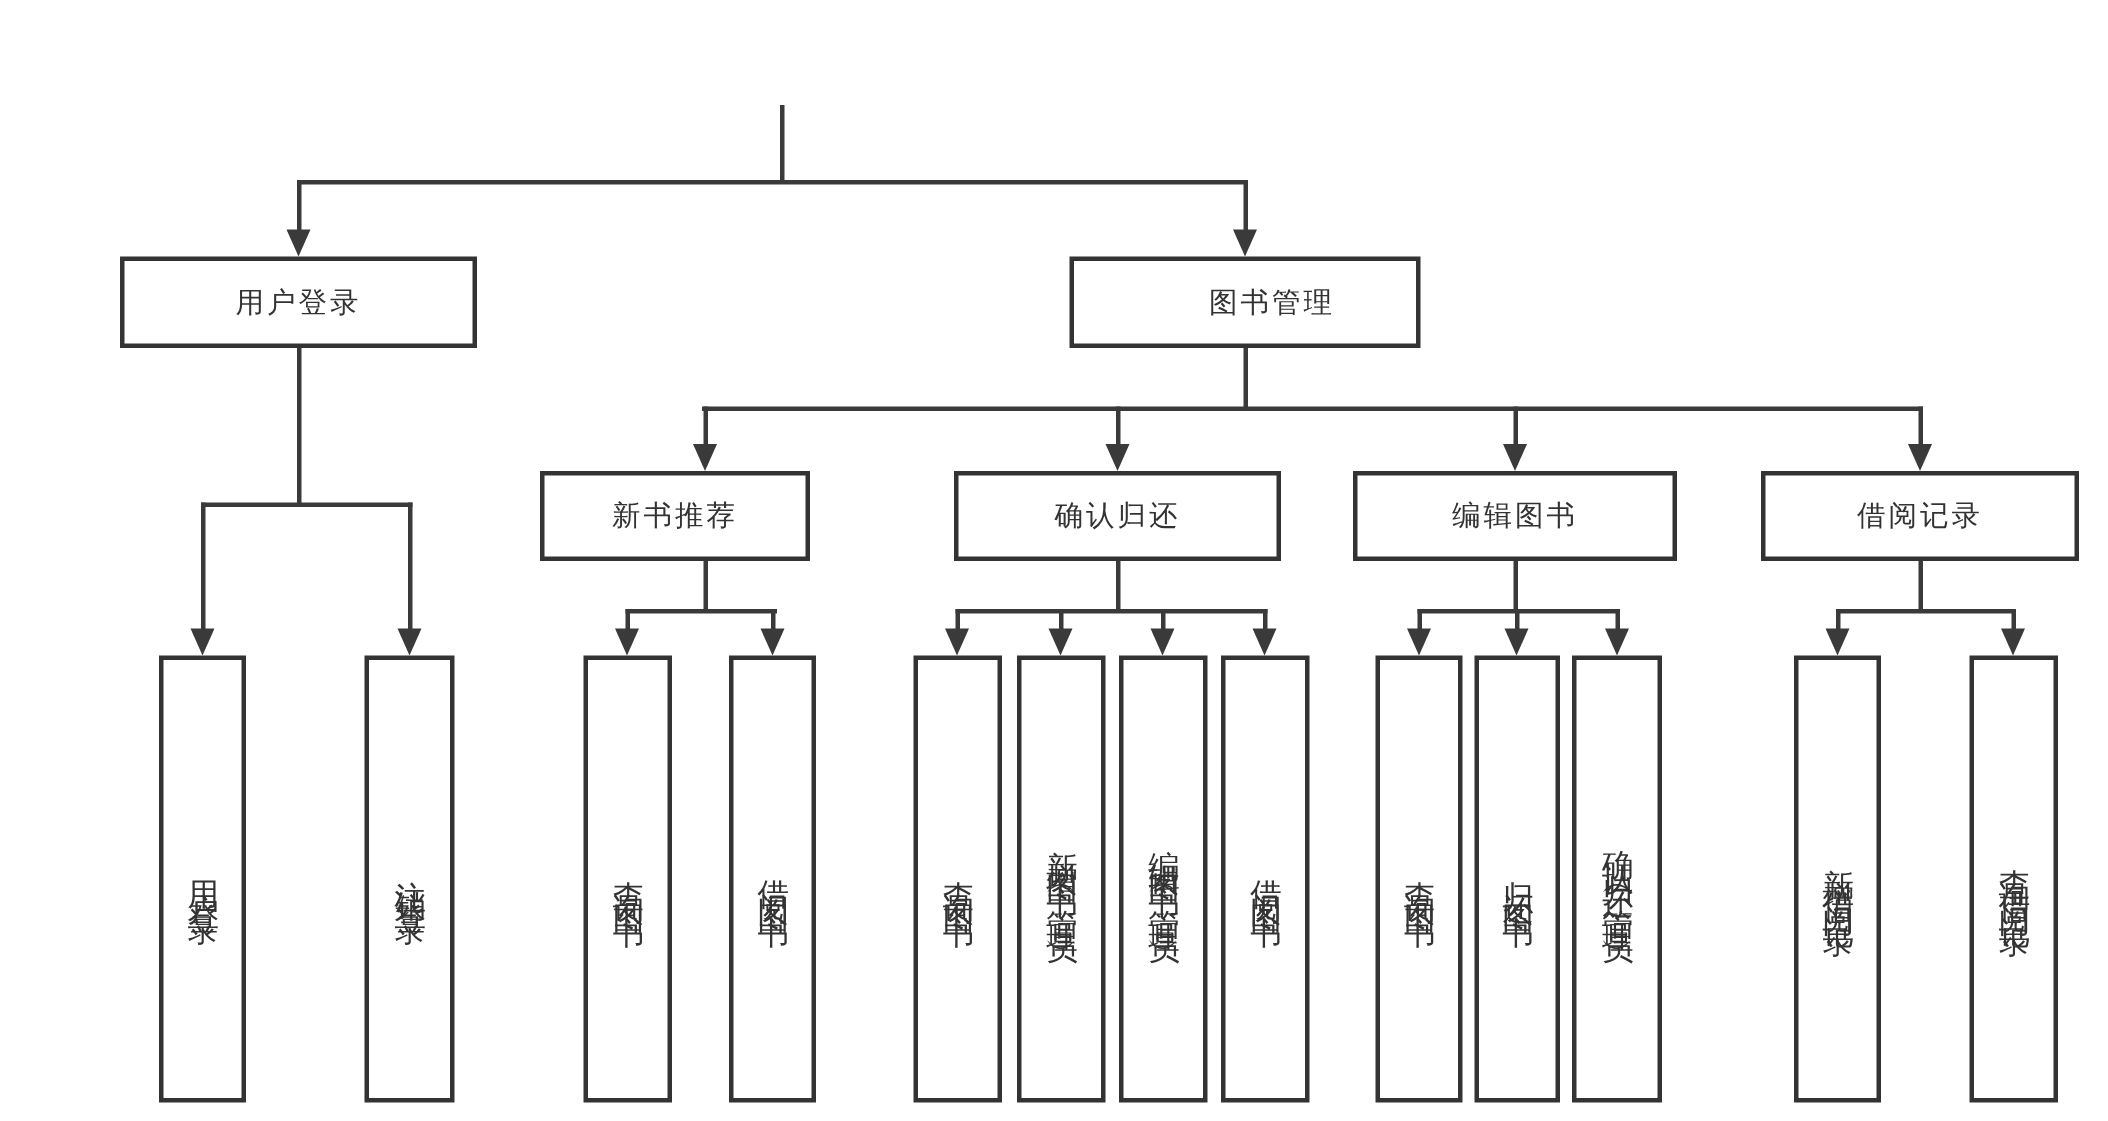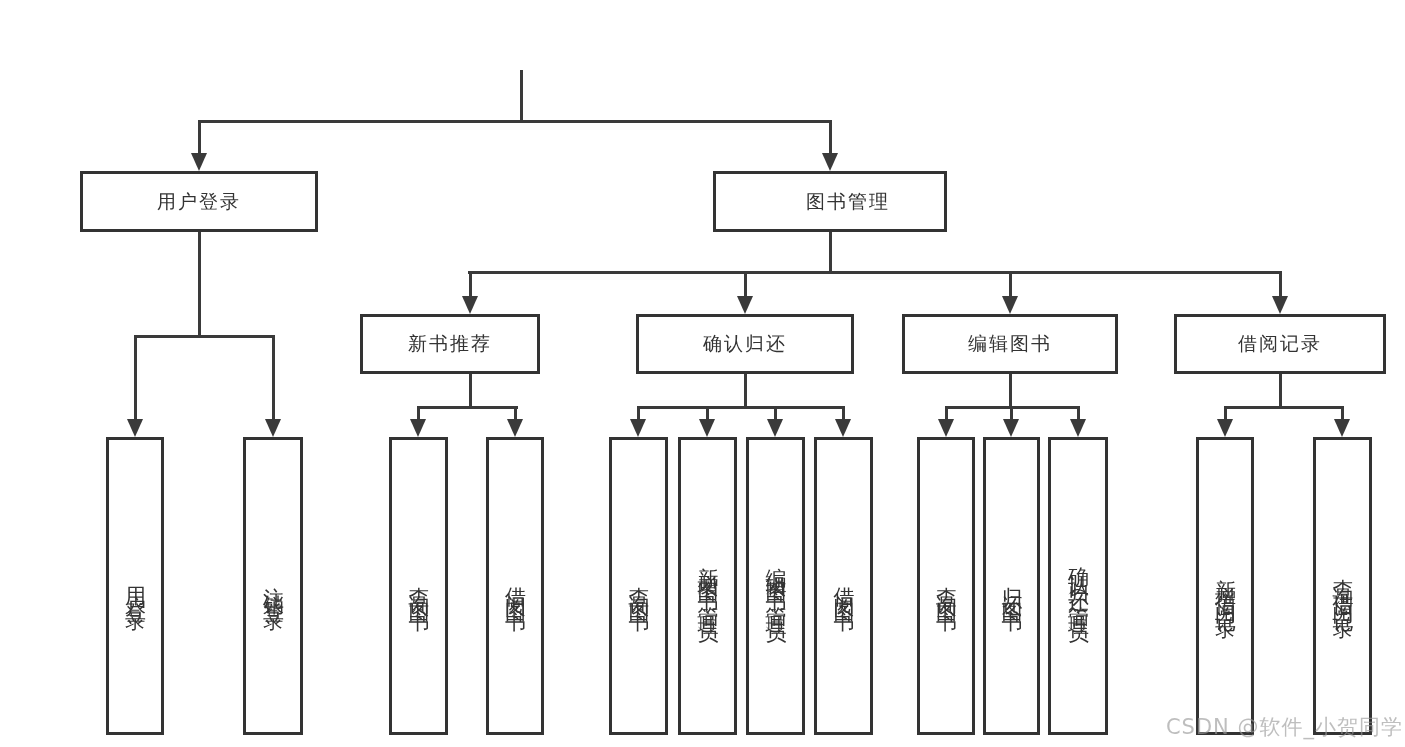--- a/index.html
+++ b/index.html
@@ -136,15 +136,14 @@
   <div class="box leaf" style="left:746px; top:437px; width:59px; height:298px;">编辑图书（管理员）</div>
   <div class="box leaf" style="left:814px; top:437px; width:59px; height:298px;">借阅图书</div>
 
   <div class="box leaf" style="left:917px; top:437px; width:58px; height:298px;">查询图书</div>
   <div class="box leaf" style="left:983px; top:437px; width:57px; height:298px;">归还图书</div>
   <div class="box leaf" style="left:1048px; top:437px; width:60px; height:298px;">确认归还（管理员）</div>
 
   <div class="box leaf" style="left:1196px; top:437px; width:58px; height:298px;">新增借阅记录</div>
   <div class="box leaf" style="left:1313px; top:437px; width:59px; height:298px;">查询借阅记录</div>
 
-  <div class="watermark">CSDN @软件_小贺同学</div>
 
 </div>
 
 </body></html>

